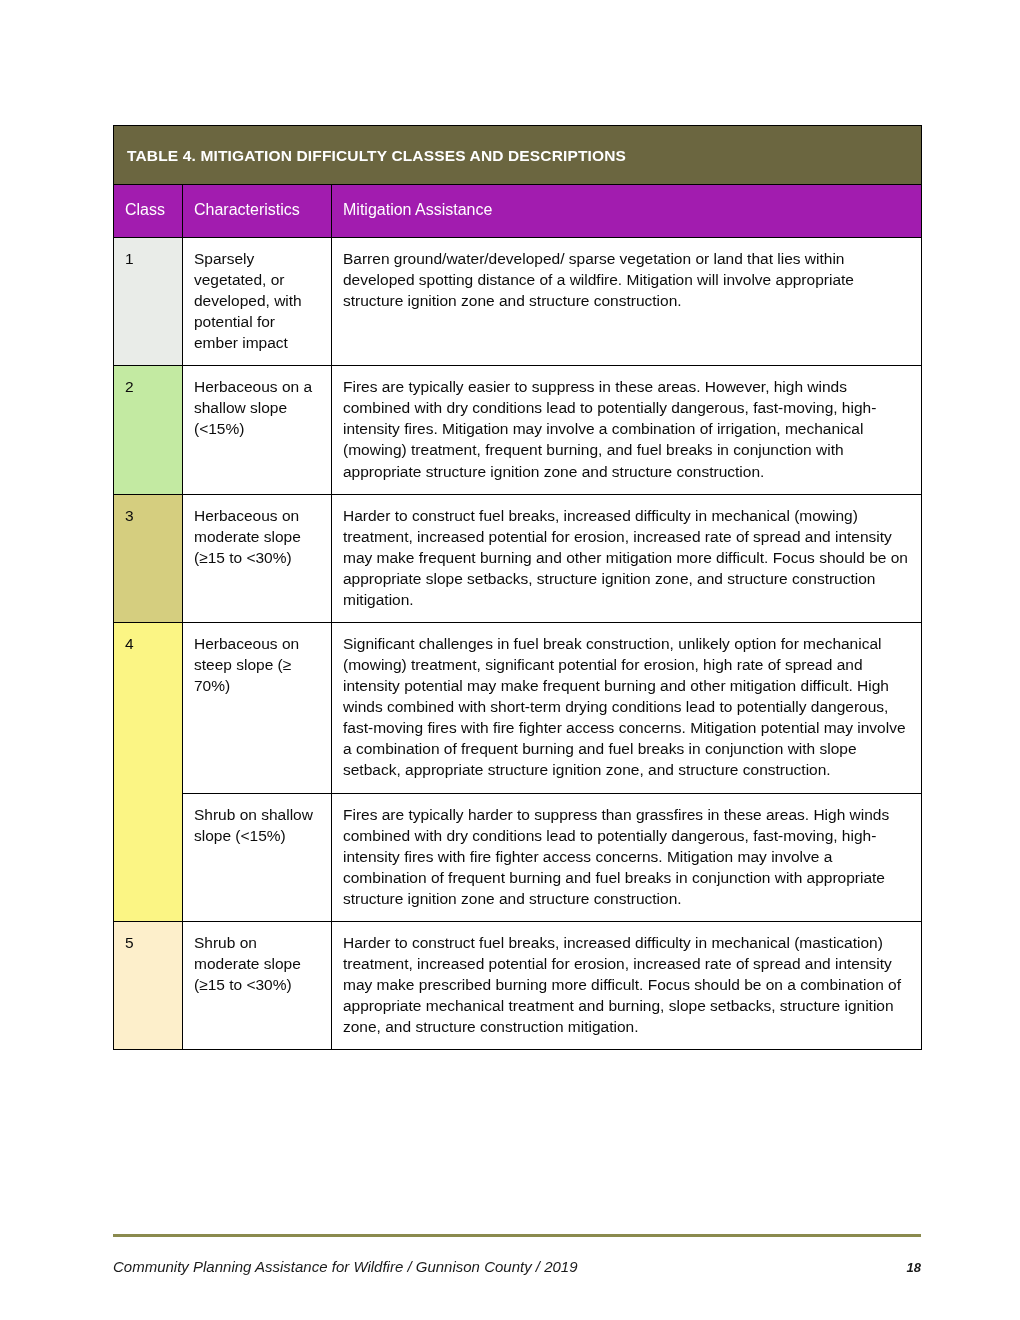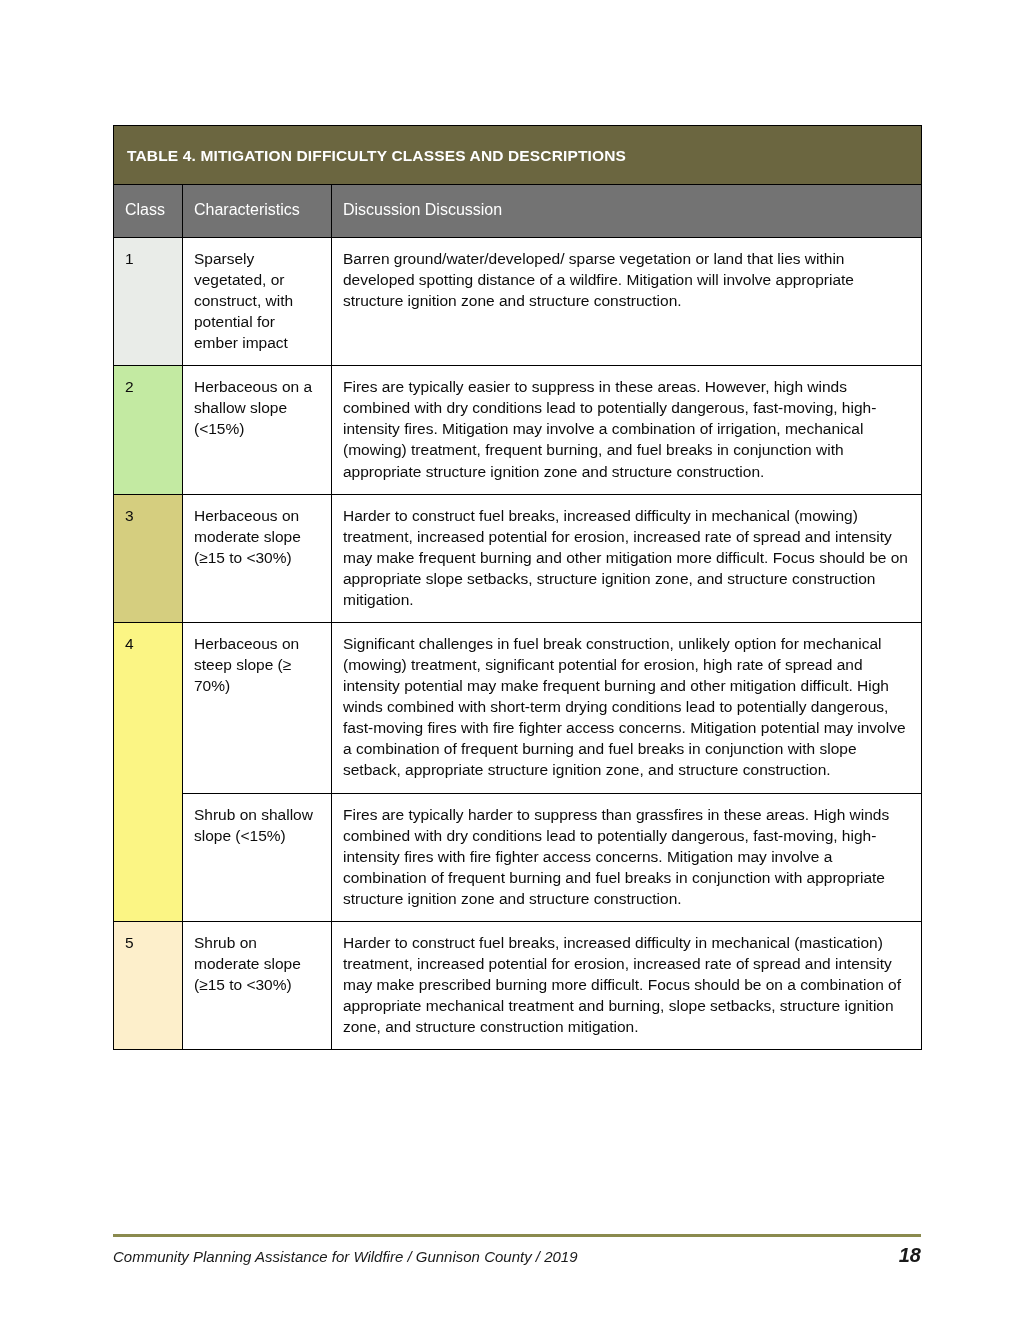--- a/index.html
+++ b/index.html
@@ -56,21 +56,21 @@
     color: #ffffff;
     font-weight: bold;
     font-size: 15.5px;
     letter-spacing: 0.15px;
     padding: 19px 10px 18px 13px;
     border: 1.2px solid #000;
   }
 
   
   tr.header-row td {
-    background: #737373;
+    background: #a21caf;
     color: #ffffff;
     font-size: 16px;
     padding: 14px 10px 16px 11px;
     vertical-align: top;
   }
 
   
   col.c-class  { width: 69px;  }
   col.c-char   { width: 149px; }
   col.c-disc   { width: 590px; }
@@ -98,31 +98,31 @@
   }
   .footer-rule {
     width: 808px;
     height: 2.5px;
     background: #8a8a4e;
   }
   .footer-line {
     display: flex;
     justify-content: space-between;
     align-items: baseline;
-    margin-top: 7px;
+    margin-top: 21px;
   }
   .footer-text {
     font-style: italic;
     font-size: 15px;
     color: #1a1a1a;
   }
   .footer-page {
     font-style: italic;
     font-weight: bold;
-    font-size: 20px;
+    font-size: 13px;
     color: #1a1a1a;
   }
 </style>
 </head>
 <body>
 
 <div class="page">
 
   <div class="table-wrap">
     <table class="mitigation">
@@ -133,26 +133,26 @@
       </colgroup>
       <tbody>
 
         <tr class="title-row">
           <td colspan="3">TABLE 4. MITIGATION DIFFICULTY CLASSES AND DESCRIPTIONS</td>
         </tr>
 
         <tr class="header-row">
           <td>Class</td>
           <td>Characteristics</td>
-          <td>Discussion Discussion</td>
+          <td>Mitigation Assistance</td>
         </tr>
 
         <tr>
           <td class="class-cell sw-1">1</td>
-          <td class="char-cell">Sparsely vegetated, or construct, with potential for ember impact</td>
+          <td class="char-cell">Sparsely vegetated, or developed, with potential for ember impact</td>
           <td class="disc-cell">Barren ground/water/developed/ sparse vegetation or land that lies within developed spotting distance of a wildfire. Mitigation will involve appropriate structure ignition zone and structure construction.</td>
         </tr>
 
         <tr>
           <td class="class-cell sw-2">2</td>
           <td class="char-cell">Herbaceous on a shallow slope (&lt;15%)</td>
           <td class="disc-cell">Fires are typically easier to suppress in these areas. However, high winds combined with dry conditions lead to potentially dangerous, fast-moving, high-intensity fires. Mitigation may involve a combination of irrigation, mechanical (mowing) treatment, frequent burning, and fuel breaks in conjunction with appropriate structure ignition zone and structure construction.</td>
         </tr>
 
         <tr>

